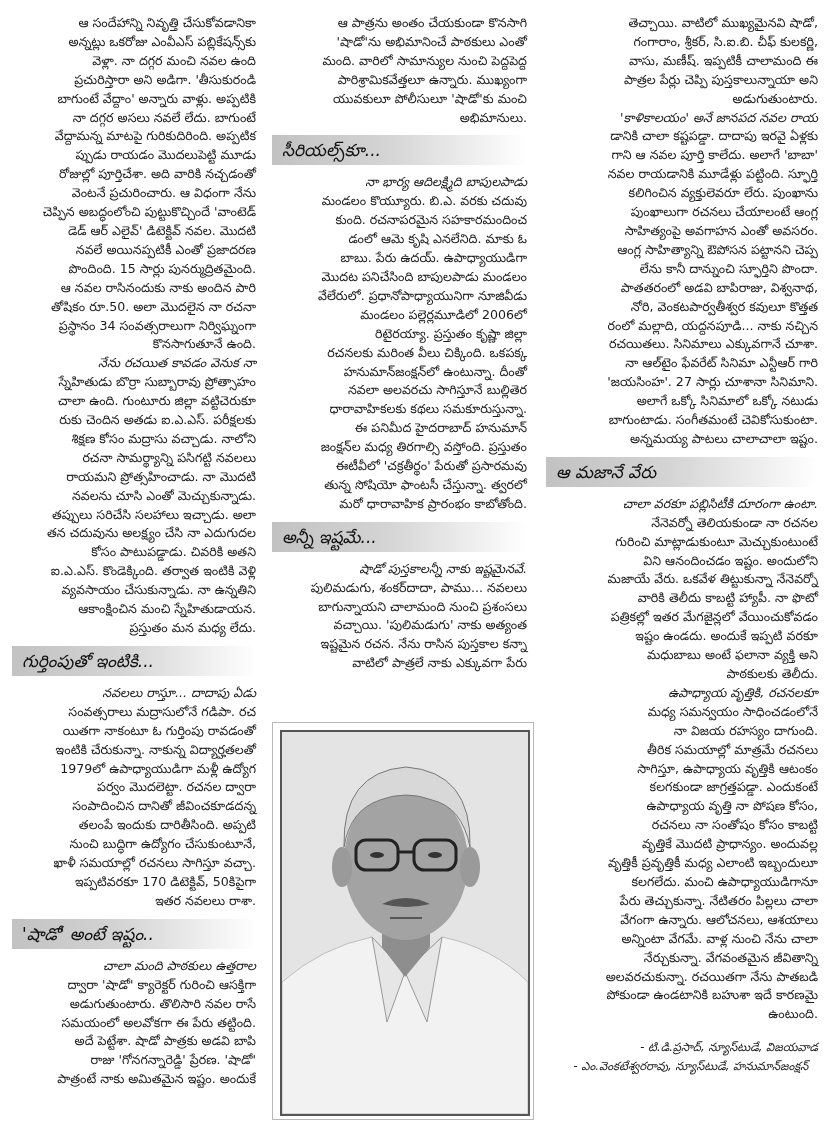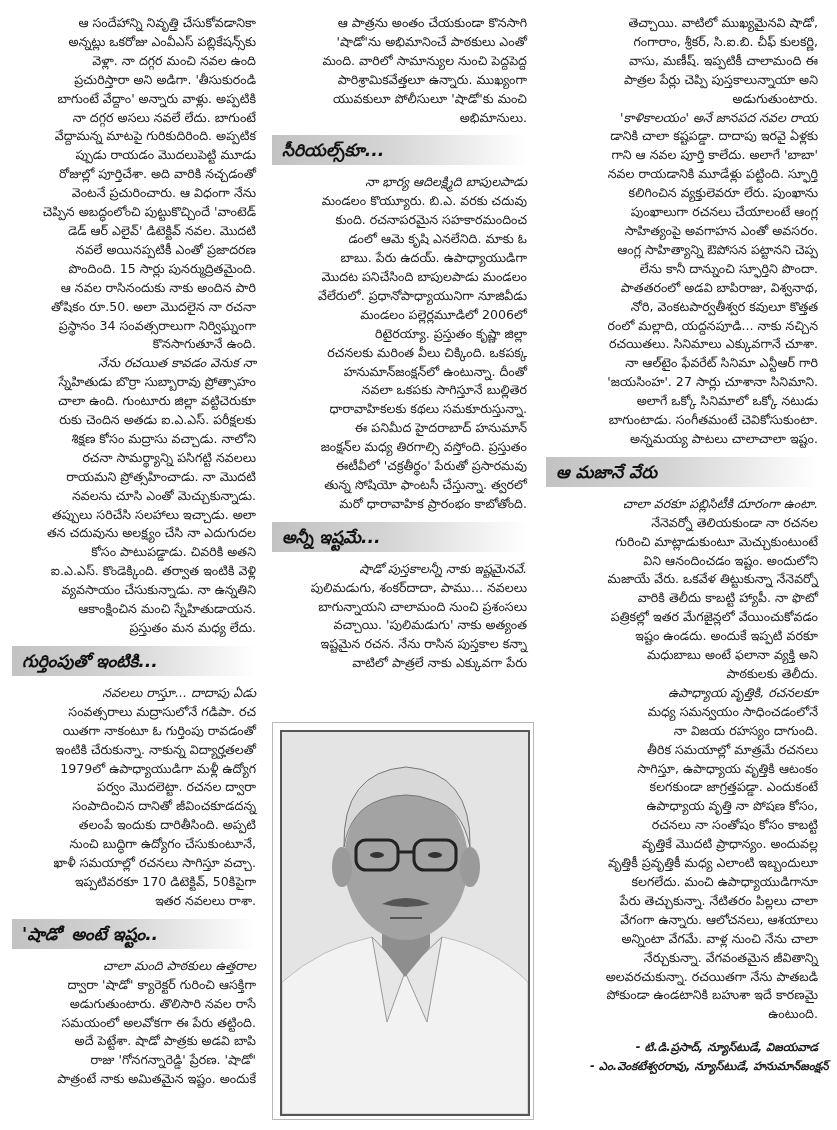--- a/index.html
+++ b/index.html
@@ -7,32 +7,32 @@
          font-family: "DejaVu Sans", sans-serif; color: #1a1a1a; }
   .col { position: absolute; top: 14px; font-size: 12.6px; line-height: 18.9px; }
   .col1 { left: 24px; width: 232px; }
   .col2 { left: 282px; width: 245px; }
   .col3 { left: 556px; width: 262px; }
   .para { margin: 0; text-align: right; }
   .para .line { display: block; white-space: nowrap; }
   .indent { padding-left: 16px; font-style: italic; }
   .head { position: relative; height: 30px; margin: 8px 0 8px -12px;
           background: linear-gradient(to right, #c2c2c2 0%, #d4d4d4 45%, #ffffff 100%);
-          font-size: 17px; line-height: 30px; font-style: italic; font-weight: bold;
+          font-size: 17px; line-height: 30px; font-style: italic; font-weight: normal;
           padding-left: 10px; color: #111; white-space: nowrap; }
   .col2 .head, .col3 .head { margin-left: -10px; }
   .photo-frame { position: absolute; left: 272px; top: 722px; width: 260px; height: 396px;
                  border: 1px solid #b8b8b8; background: #fff; }
   .photo { position: absolute; left: 7px; top: 7px; width: 246px; height: 382px;
            border: 2px solid #555; background: linear-gradient(180deg,#eaeaea 0%,#dedede 60%,#e8e8e8 100%);
            overflow: hidden; }
   .photo svg { width: 100%; height: 100%; display: block; }
-  .byline { display: block; text-align: right; font-style: italic; font-weight: bold;
+  .byline { display: block; text-align: right; font-style: italic; font-weight: normal;
             font-size: 11.5px; white-space: nowrap; }
-  .byline2 { text-align: left; padding-left: 8px; margin-left: 26px; }
+  .byline2 { text-align: center; padding-left: 8px; }
 </style>
 </head>
 <body>
 
 <div class="col col1">
   <p class="para">
       <span class="line">ఆ సందేహాన్ని నివృత్తి చేసుకోవడానికా</span>
       <span class="line">అన్నట్లు ఒకరోజు ఎంవీఎస్ పబ్లికేషన్స్‌కు</span>
       <span class="line">వెళ్లా. నా దగ్గర మంచి నవల ఉంది</span>
       <span class="line">ప్రచురిస్తారా అని అడిగా. 'తీసుకురండి</span>
@@ -110,21 +110,21 @@
       <span class="line">మండలం కొయ్యూరు. బి.ఎ. వరకు చదువు</span>
       <span class="line">కుంది. రచనాపరమైన సహకారమందించ</span>
       <span class="line">డంలో ఆమె కృషి ఎనలేనిది. మాకు ఓ</span>
       <span class="line">బాబు. పేరు ఉదయ్. ఉపాధ్యాయుడిగా</span>
       <span class="line">మొదట పనిచేసింది బాపులపాడు మండలం</span>
       <span class="line">వేలేరులో. ప్రధానోపాధ్యాయునిగా నూజివీడు</span>
       <span class="line">మండలం పల్లెర్లమూడిలో 2006లో</span>
       <span class="line">రిటైరయ్యా. ప్రస్తుతం కృష్ణా జిల్లా</span>
       <span class="line">రచనలకు మరింత వీలు చిక్కింది. ఒకపక్క</span>
       <span class="line">హనుమాన్‌జంక్షన్‌లో ఉంటున్నా. దీంతో</span>
-      <span class="line">నవలా ఒకపకు సాగిస్తూనే బుల్లితెర</span>
+      <span class="line">నవలా అలవరచు సాగిస్తూనే బుల్లితెర</span>
       <span class="line">ధారావాహికలకు కథలు సమకూరుస్తున్నా.</span>
       <span class="line">ఈ పనిమీద హైదరాబాద్ హనుమాన్</span>
       <span class="line">జంక్షన్‌ల మధ్య తిరగాల్సి వస్తోంది. ప్రస్తుతం</span>
       <span class="line">ఈటీవీలో 'చక్రతీర్థం' పేరుతో ప్రసారమవు</span>
       <span class="line">తున్న సోషియో ఫాంటసీ చేస్తున్నా. త్వరలో</span>
       <span class="line">మరో ధారావాహిక ప్రారంభం కాబోతోంది.</span>
     </p>
   <div class="head">అన్నీ ఇష్టమే...</div>
   <p class="para">
       <span class="line indent">షాడో పుస్తకాలన్నీ నాకు ఇష్టమైనవే.</span>

